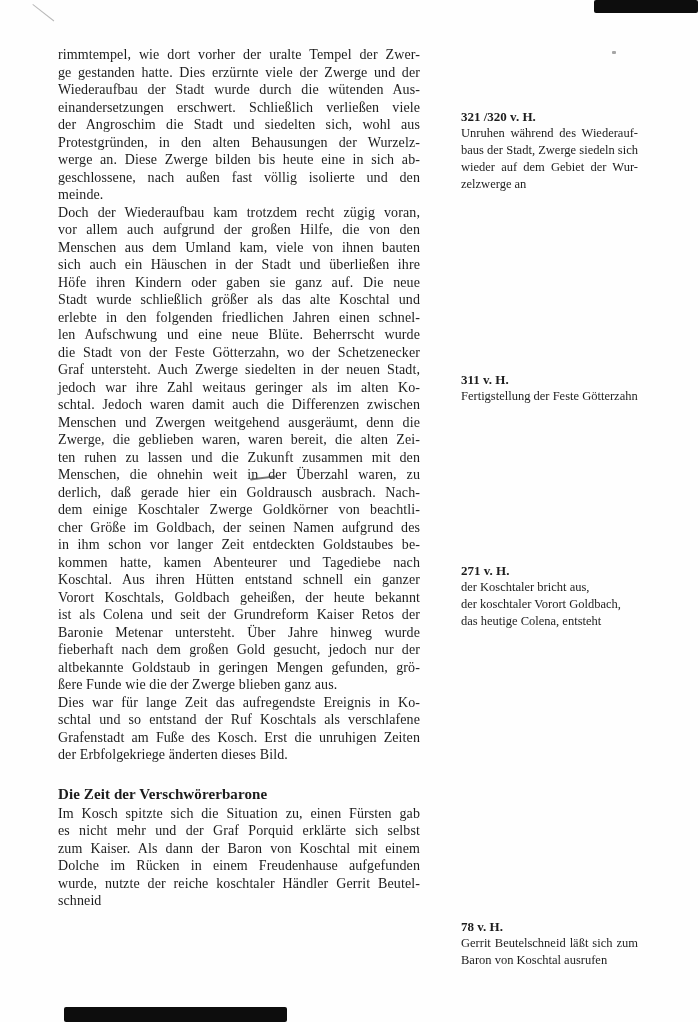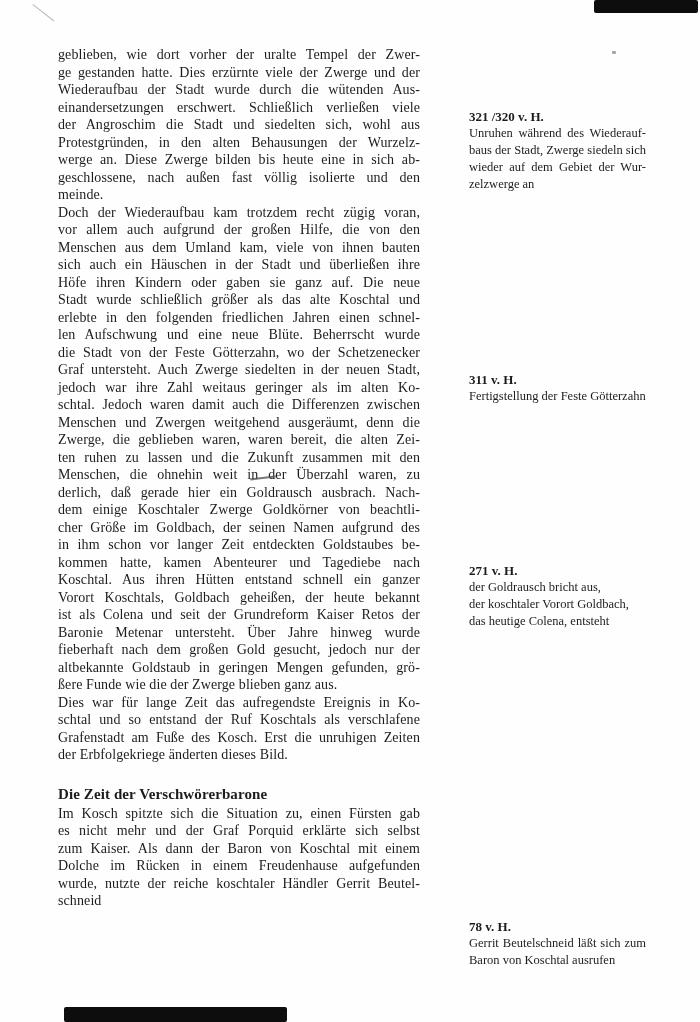--- a/index.html
+++ b/index.html
@@ -24,21 +24,21 @@
   .heading{
     font-size:15px;font-weight:bold;
     margin:21px 0 2px 0;line-height:18px;
     letter-spacing:0.1px;
   }
   
   .margin-col{
     position:absolute;left:461px;top:0;width:177px;
     font-size:12.5px;line-height:17px;
   }
-  .note{position:absolute;left:8px;width:177px;}
+  .note{position:absolute;left:0;width:177px;}
   .note:nth-child(1){top:108px;}
   .note:nth-child(2){top:371px;}
   .note:nth-child(3){top:562px;}
   .note:nth-child(4){top:918px;}
   .note-date{font-weight:bold;font-size:13px;}
   .note .tline{text-align:justify;text-align-last:justify;}
   .note .tline.last, .note.ragged .tline{text-align:left;text-align-last:left;}
   
   .bar{position:absolute;background:#0d0d0d;border-radius:2px;}
   .bar-tr{left:594px;top:0;width:104px;height:13px;}
@@ -54,21 +54,21 @@
   }
 </style>
 </head>
 <body>
 
 <div class="page">
 
   <div class="main-col">
     <div id="paras-before">
         <div class="para">
-          <div class="tline">geblieben, wie dort vorher der uralte Tempel der Zwer-</div>
+          <div class="tline">rimmtempel, wie dort vorher der uralte Tempel der Zwer-</div>
           <div class="tline">ge gestanden hatte. Dies erzürnte viele der Zwerge und der</div>
           <div class="tline">Wiederaufbau der Stadt wurde durch die wütenden Aus-</div>
           <div class="tline">einandersetzungen erschwert. Schließlich verließen viele</div>
           <div class="tline">der Angroschim die Stadt und siedelten sich, wohl aus</div>
           <div class="tline">Protestgründen, in den alten Behausungen der Wurzelz-</div>
           <div class="tline">werge an. Diese Zwerge bilden bis heute eine in sich ab-</div>
           <div class="tline">geschlossene, nach außen fast völlig isolierte und den</div>
           <div class="tline last">meinde.</div>
         </div>
         <div class="para">
@@ -130,21 +130,21 @@
         <div class="tline">baus der Stadt, Zwerge siedeln sich</div>
         <div class="tline">wieder auf dem Gebiet der Wur-</div>
         <div class="tline last">zelzwerge an</div>
       </div>
       <div class="note ragged">
         <div class="note-date">311 v. H.</div>
         <div class="tline last">Fertigstellung der Feste Götterzahn</div>
       </div>
       <div class="note ragged">
         <div class="note-date">271 v. H.</div>
-        <div class="tline">der Goldrausch bricht aus,</div>
+        <div class="tline">der Koschtaler bricht aus,</div>
         <div class="tline">der koschtaler Vorort Goldbach,</div>
         <div class="tline last">das heutige Colena, entsteht</div>
       </div>
       <div class="note">
         <div class="note-date">78 v. H.</div>
         <div class="tline">Gerrit Beutelschneid läßt sich zum</div>
         <div class="tline last">Baron von Koschtal ausrufen</div>
       </div>
     </div>
 

